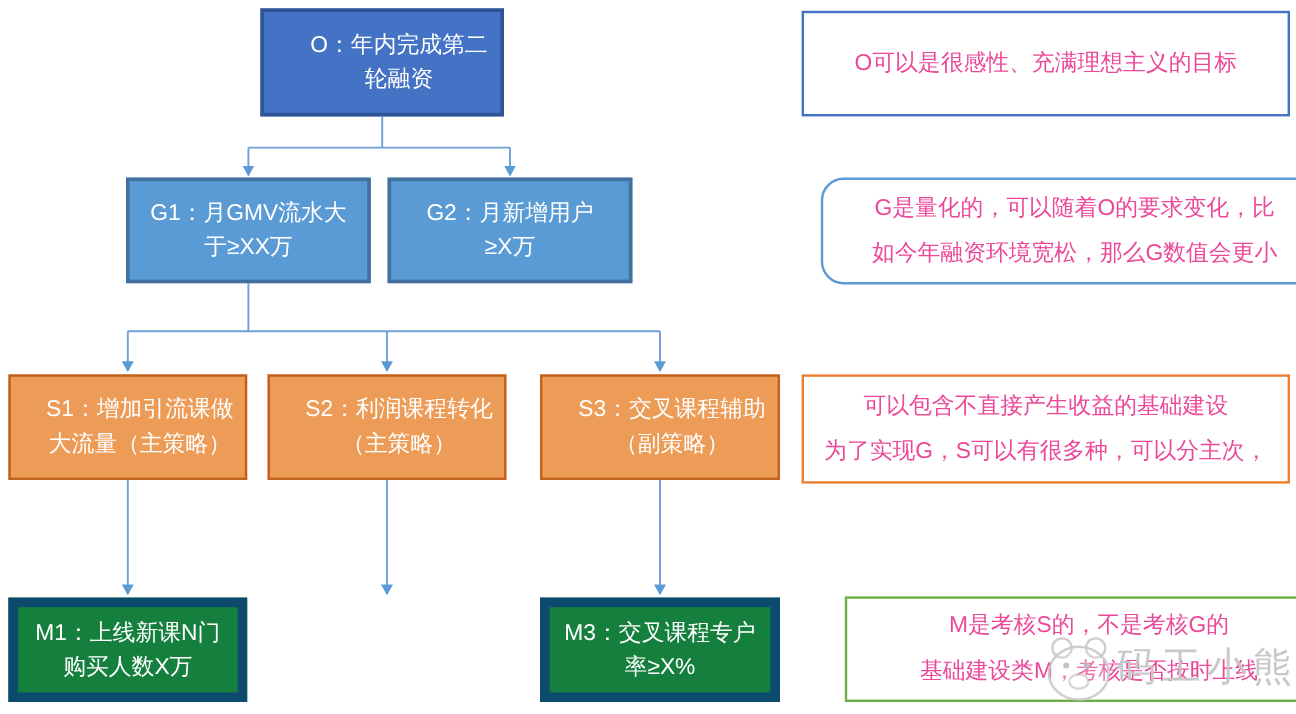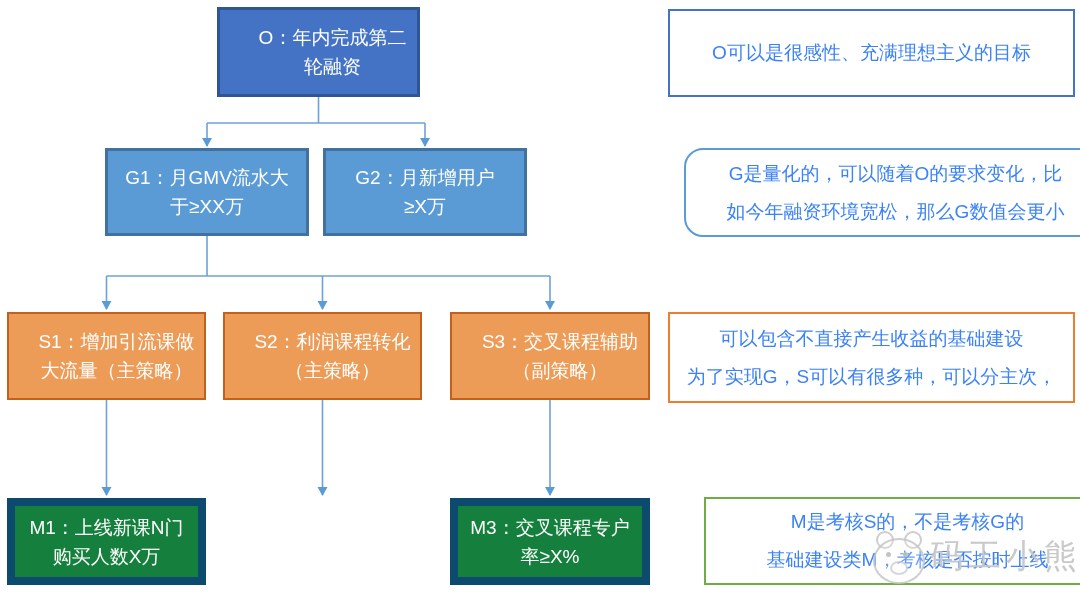--- a/index.html
+++ b/index.html
@@ -37,21 +37,21 @@
 
   .note {
     position: absolute;
     box-sizing: border-box;
     background: #ffffff;
     display: flex;
     flex-direction: column;
     align-items: center;
     justify-content: center;
     text-align: center;
-    color: #3b82f6;
+    color: #ec4899;
     font-size: 19px;
     line-height: 38px;
     z-index: 2;
   }
   .note-o { border: 2px solid #4472C4; }
   .note-g { border: 2px solid #5B9BD5; }
   .note-s { border: 2px solid #ED7D31; }
   .note-m { border: 2px solid #70AD47; margin-left: 36px; }
 
   

